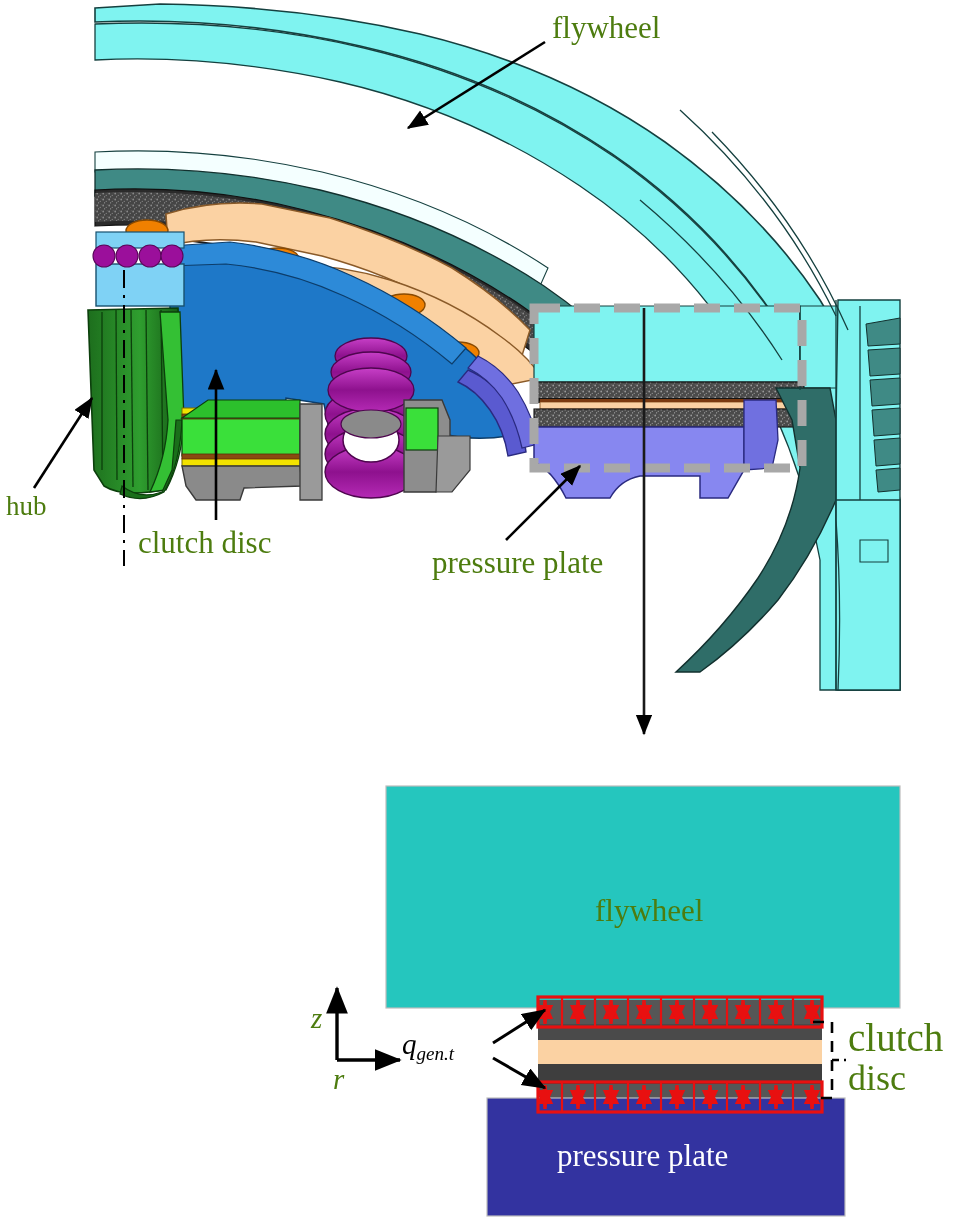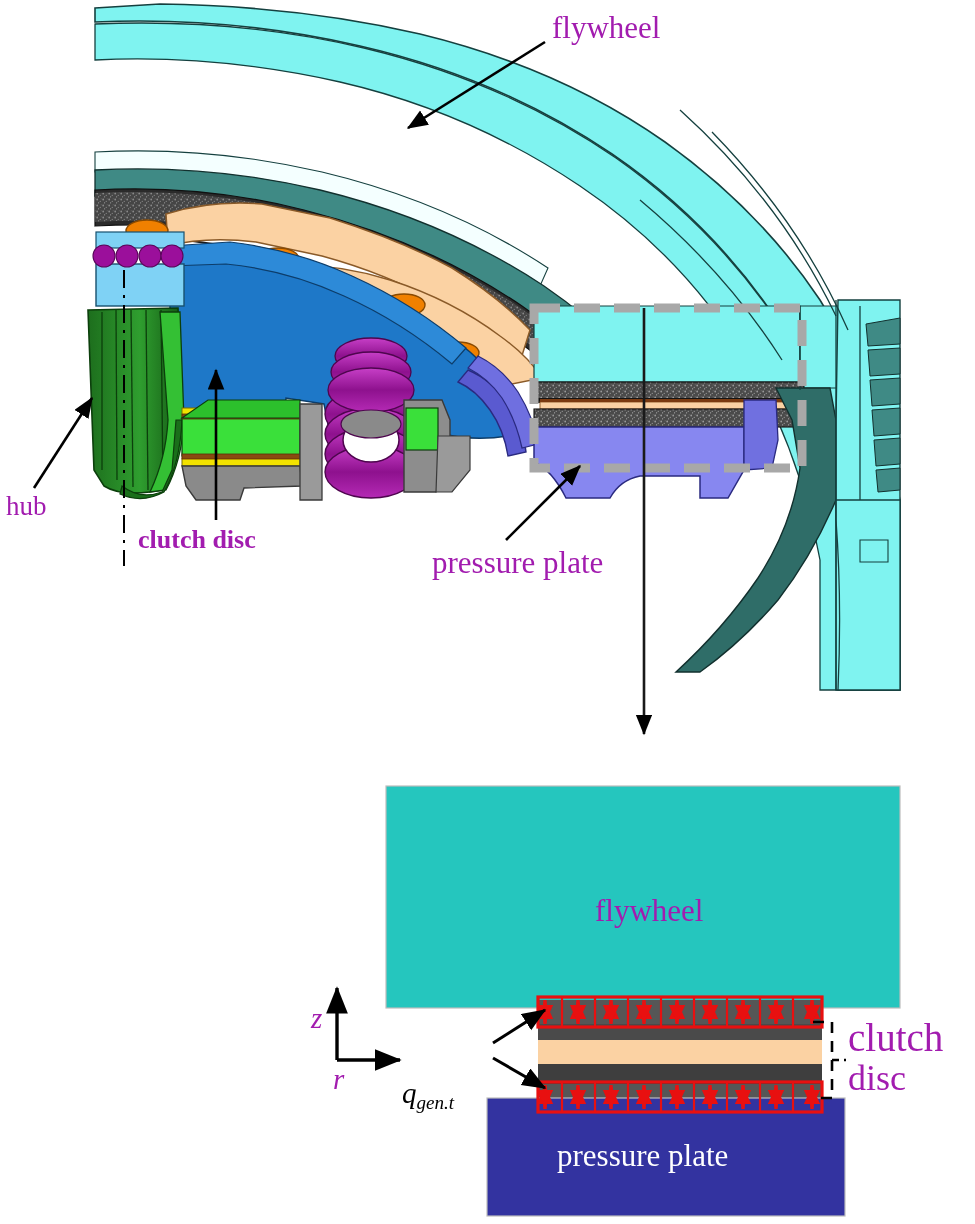--- a/index.html
+++ b/index.html
@@ -16,37 +16,37 @@
   }
   #figure {
     position: absolute;
     left: 0; top: 0;
     width: 975px;
     height: 1224px;
   }
   .lbl {
     position: absolute;
     font-family: "Liberation Serif", "DejaVu Serif", serif;
-    color: #a21caf;
+    color: #4d7c0f;
     white-space: nowrap;
     line-height: 1;
   }
   #lbl-flywheel-top   { left: 552px; top: 12px;  font-size: 31px; }
   #lbl-hub            { left: 6px;   top: 493px; font-size: 27px; }
-  #lbl-clutch-disc-top{ left: 138px; top: 527px; font-size: 26px; font-weight: bold; }
+  #lbl-clutch-disc-top{ left: 138px; top: 527px; font-size: 31px; }
   #lbl-pressure-top   { left: 432px; top: 547px; font-size: 31px; }
   #lbl-flywheel-2     { left: 595px; top: 895px; font-size: 31px; }
   #lbl-pressure-2     { left: 557px; top: 1140px;font-size: 31px; color:#ffffff; }
   #lbl-clutch-2a      { left: 848px; top: 1018px;font-size: 39px; }
   #lbl-clutch-2b      { left: 848px; top: 1060px;font-size: 36px; }
   #lbl-axis-z         { left: 311px; top: 1004px;font-size: 29px; font-style: italic; }
   #lbl-axis-r         { left: 333px; top: 1065px;font-size: 29px; font-style: italic; }
   #lbl-qgen {
     position: absolute;
-    left: 402px; top: 1077px;
+    left: 402px; top: 1028px;
     font-size: 29px;
     font-style: italic;
     font-family: "Liberation Serif", "DejaVu Serif", serif;
     white-space: nowrap;
     color: #000;
   }
   #lbl-qgen .sub {
     font-size: 19px;
     font-style: italic;
     vertical-align: baseline;

